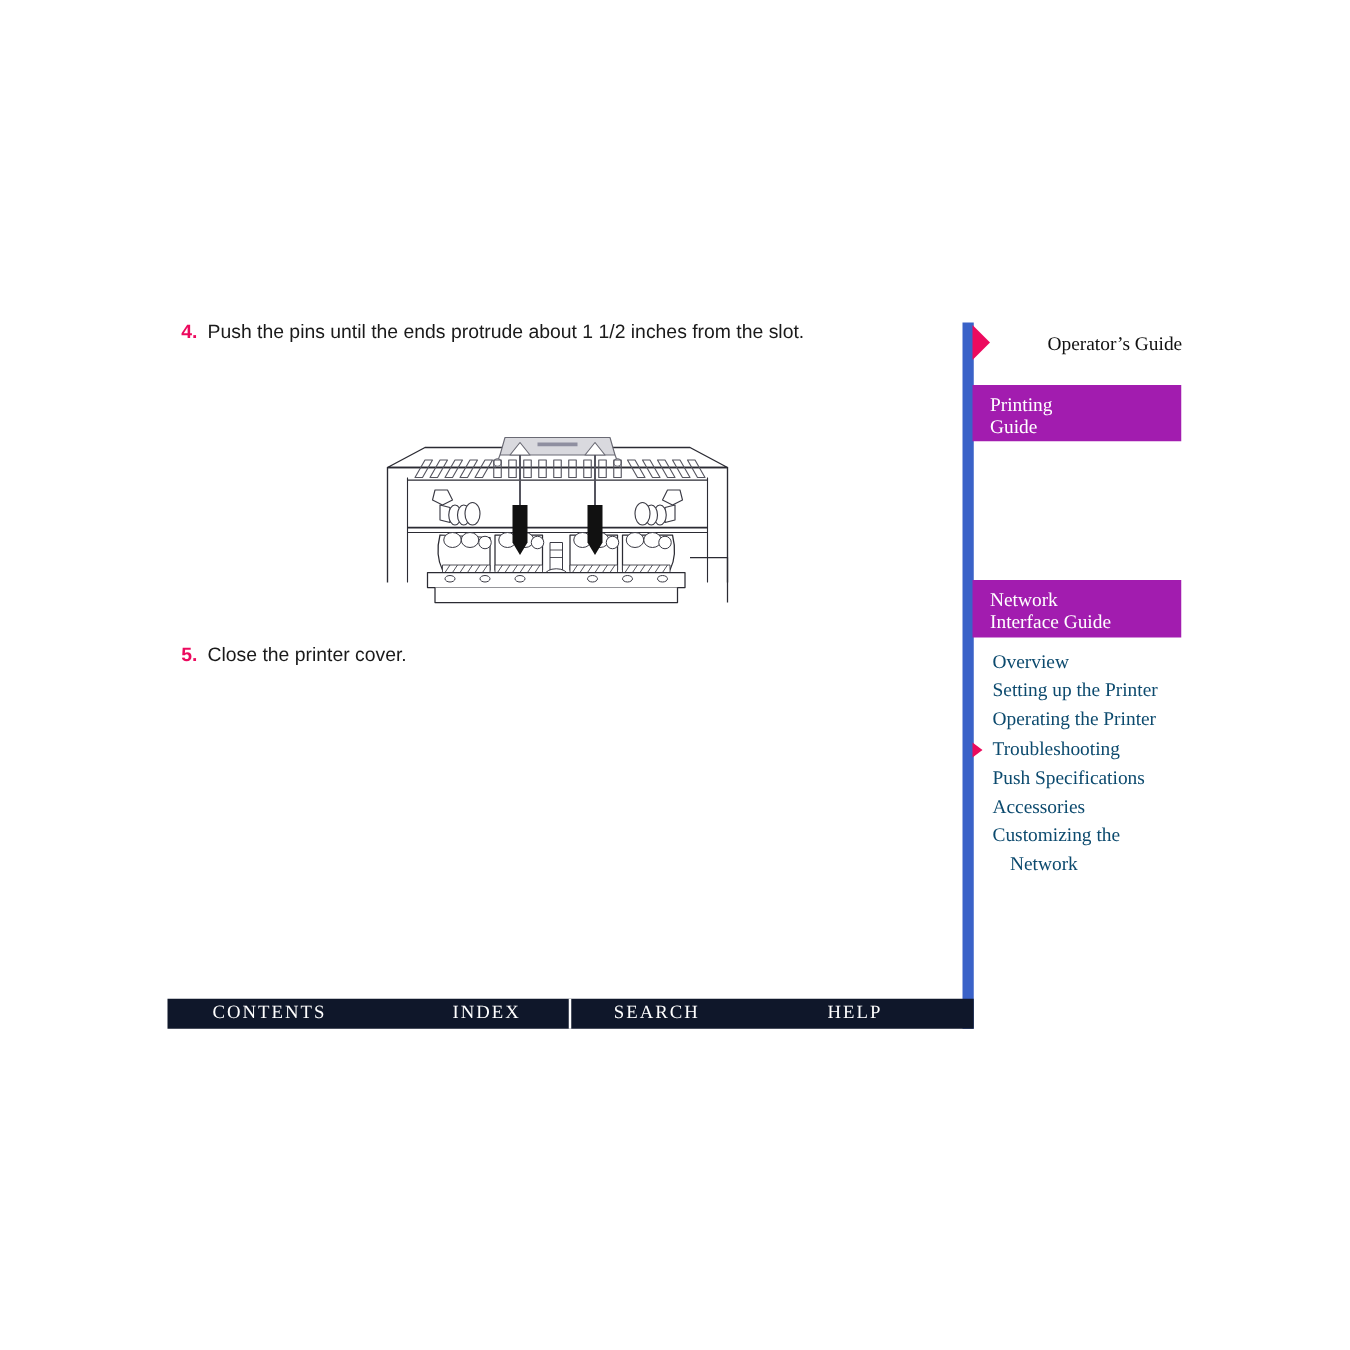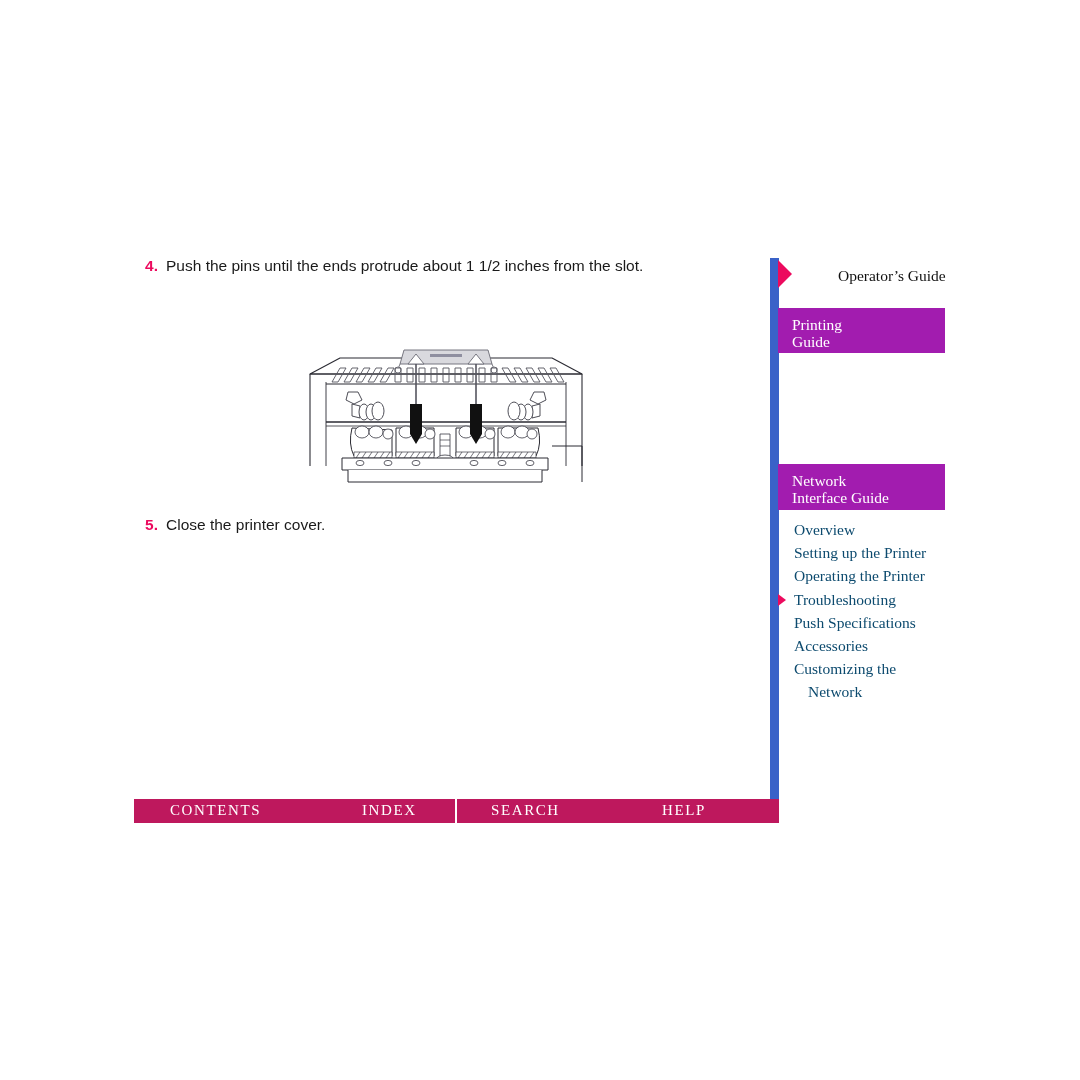--- a/index.html
+++ b/index.html
@@ -160,21 +160,21 @@
     padding-left: 14px;
   }
 
   
   .bottombar {
     position: absolute;
     left: 134px;
     top: 799px;
     width: 645px;
     height: 24px;
-    background: #be185d;
+    background: #0f172a;
   }
   .bb-item {
     position: absolute;
     top: 3px;
     font-family: "Liberation Serif", serif;
     font-size: 15px;
     letter-spacing: 1.6px;
     color: #ffffff;
     white-space: nowrap;
   }

